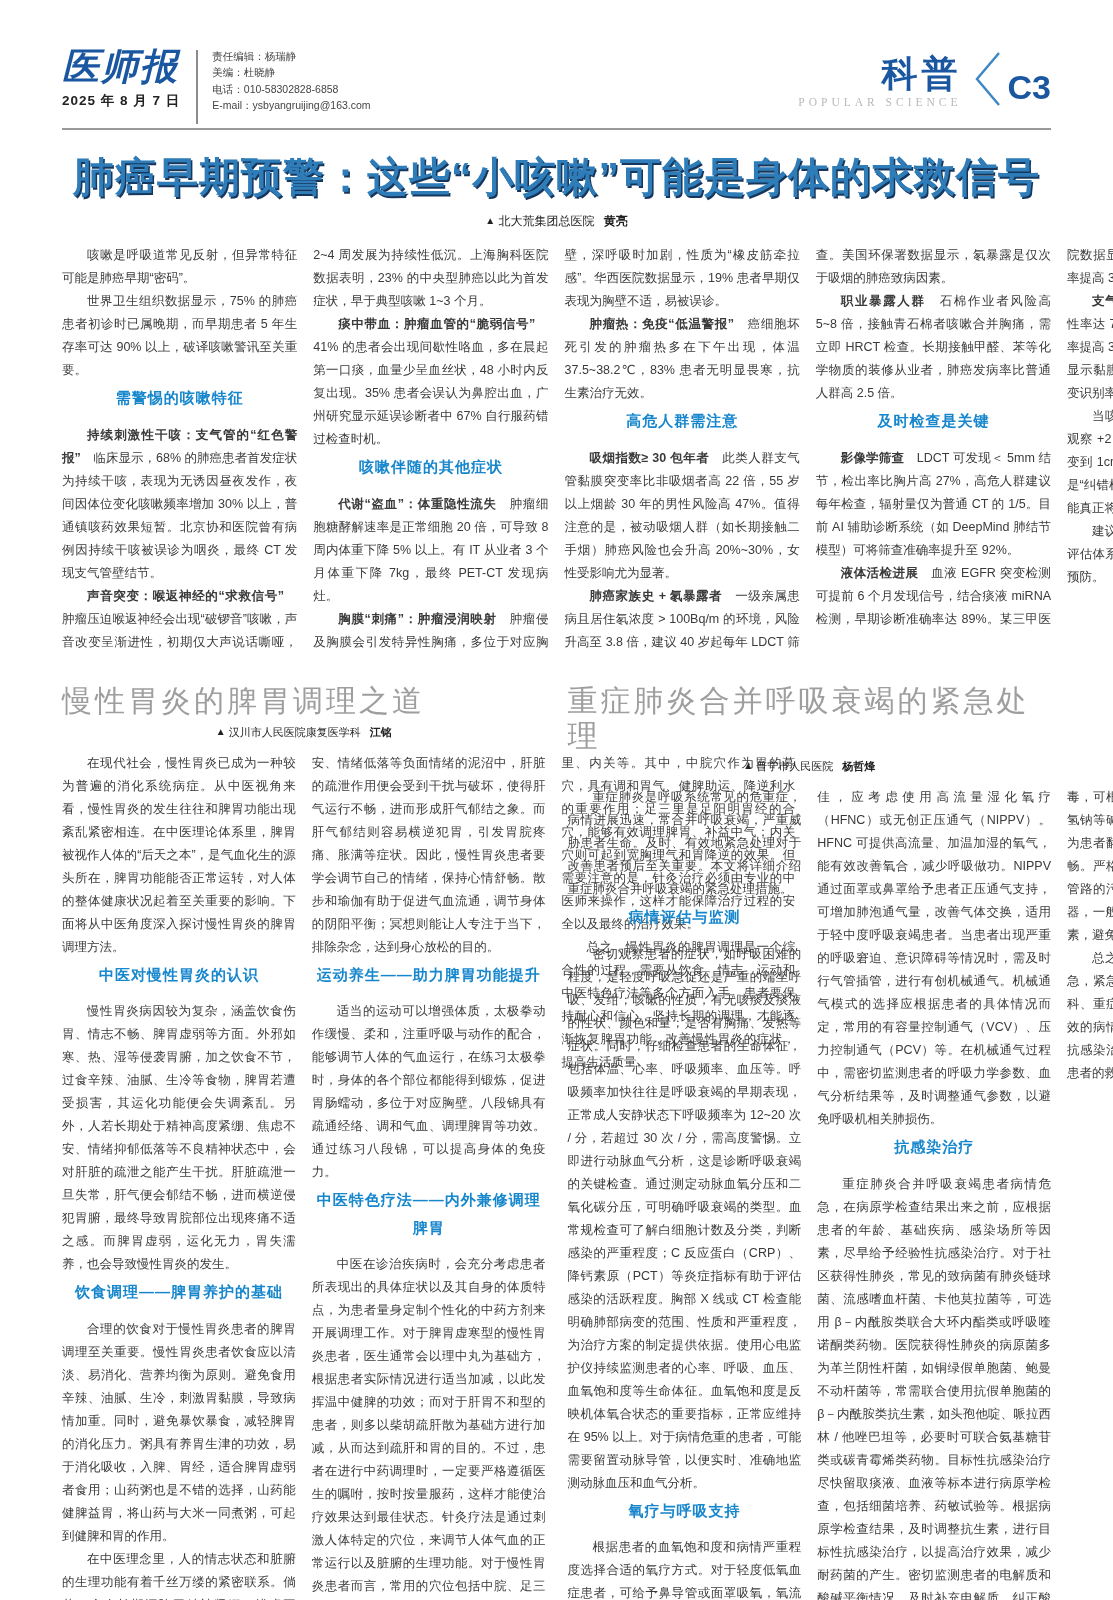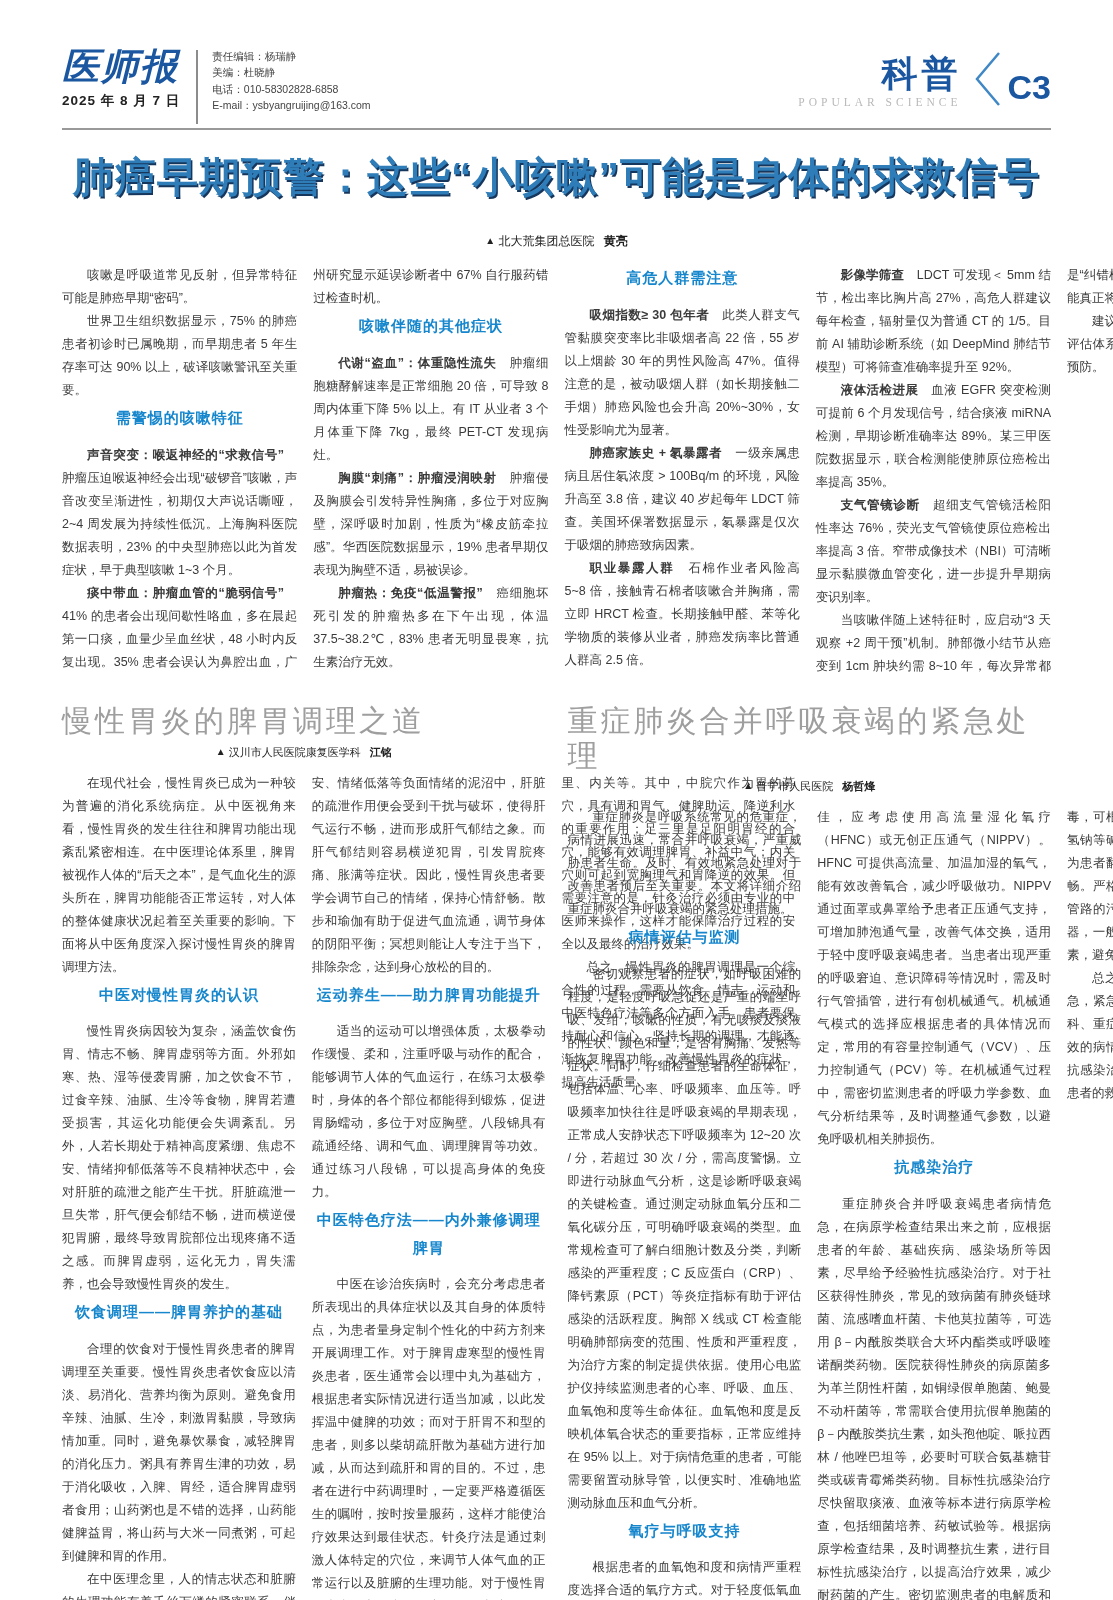--- a/index.html
+++ b/index.html
@@ -43,21 +43,21 @@
 
   
   .main-headline{
     text-align:center;margin-top:20px;
     font-size:41px;font-weight:bold;letter-spacing:1px;
     color:var(--headline_blue);
     text-shadow:1.5px 1.5px 0 var(--headline_shadow);
     font-family:"Liberation Sans","DejaVu Sans",sans-serif;
   }
   .byline{
-    text-align:center;font-size:12px;color:#222;margin-top:28px;
+    text-align:center;font-size:12px;color:#222;margin-top:8px;
   }
   .byline .marker{font-size:10px;position:relative;top:-1px;}
   .byline .author{font-weight:bold;margin-left:6px;}
 
   .cols{text-align:justify;font-size:12.5px;line-height:1.84;color:var(--body_text);}
   .cols-4{margin-top:14px;height:424px;column-count:4;column-gap:16px;column-fill:auto;}
   .cols-2{margin-top:12px;height:868px;column-count:2;column-gap:16px;column-fill:auto;}
   .para{text-indent:2em;margin:0;}
   .para .lead{font-weight:bold;}
   .subhead{
@@ -110,30 +110,32 @@
       <h1 class="main-headline">肺癌早期预警：这些“小咳嗽”可能是身体的求救信号</h1>
       <div class="byline">
         <span class="marker">▲</span>
         <span class="org">北大荒集团总医院</span>
         <span class="author">黄亮</span>
       </div>
       <div class="cols cols-4">
           <p class="para">咳嗽是呼吸道常见反射，但异常特征可能是肺癌早期“密码”。</p>
           <p class="para">世界卫生组织数据显示，75% 的肺癌患者初诊时已属晚期，而早期患者 5 年生存率可达 90% 以上，破译咳嗽警讯至关重要。</p>
           <h3 class="subhead">需警惕的咳嗽特征</h3>
+          <p class="para"><strong class="lead">持续刺激性干咳：支气管的“红色警报”</strong>　临床显示，68% 的肺癌患者首发症状为持续干咳，表现为无诱因昼夜发作，夜间因体位变化咳嗽频率增加 30% 以上，普通镇咳药效果短暂。北京协和医院曾有病例因持续干咳被误诊为咽炎，最终 CT 发现支气管壁结节。</p>
           <p class="para"><strong class="lead">声音突变：喉返神经的“求救信号”</strong>　肿瘤压迫喉返神经会出现“破锣音”咳嗽，声音改变呈渐进性，初期仅大声说话嘶哑，2~4 周发展为持续性低沉。上海胸科医院数据表明，23% 的中央型肺癌以此为首发症状，早于典型咳嗽 1~3 个月。</p>
           <p class="para"><strong class="lead">痰中带血：肿瘤血管的“脆弱信号”</strong>　41% 的患者会出现间歇性咯血，多在晨起第一口痰，血量少呈血丝状，48 小时内反复出现。35% 患者会误认为鼻腔出血，广州研究显示延误诊断者中 67% 自行服药错过检查时机。</p>
           <h3 class="subhead">咳嗽伴随的其他症状</h3>
           <p class="para"><strong class="lead">代谢“盗血”：体重隐性流失</strong>　肿瘤细胞糖酵解速率是正常细胞 20 倍，可导致 8 周内体重下降 5% 以上。有 IT 从业者 3 个月体重下降 7kg，最终 PET-CT 发现病灶。</p>
           <p class="para"><strong class="lead">胸膜“刺痛”：肿瘤浸润映射</strong>　肿瘤侵及胸膜会引发特异性胸痛，多位于对应胸壁，深呼吸时加剧，性质为“橡皮筋牵拉感”。华西医院数据显示，19% 患者早期仅表现为胸壁不适，易被误诊。</p>
           <p class="para"><strong class="lead">肿瘤热：免疫“低温警报”</strong>　癌细胞坏死引发的肿瘤热多在下午出现，体温 37.5~38.2℃，83% 患者无明显畏寒，抗生素治疗无效。</p>
           <h3 class="subhead">高危人群需注意</h3>
           <p class="para"><strong class="lead">吸烟指数≥ 30 包年者</strong>　此类人群支气管黏膜突变率比非吸烟者高 22 倍，55 岁以上烟龄 30 年的男性风险高 47%。值得注意的是，被动吸烟人群（如长期接触二手烟）肺癌风险也会升高 20%~30%，女性受影响尤为显著。</p>
           <p class="para"><strong class="lead">肺癌家族史 + 氡暴露者</strong>　一级亲属患病且居住氡浓度 &gt; 100Bq/m 的环境，风险升高至 3.8 倍，建议 40 岁起每年 LDCT 筛查。美国环保署数据显示，氡暴露是仅次于吸烟的肺癌致病因素。</p>
           <p class="para"><strong class="lead">职业暴露人群</strong>　石棉作业者风险高 5~8 倍，接触青石棉者咳嗽合并胸痛，需立即 HRCT 检查。长期接触甲醛、苯等化学物质的装修从业者，肺癌发病率比普通人群高 2.5 倍。</p>
+          <h3 class="subhead">及时检查是关键</h3>
           <p class="para"><strong class="lead">影像学筛查</strong>　LDCT 可发现＜ 5mm 结节，检出率比胸片高 27%，高危人群建议每年检查，辐射量仅为普通 CT 的 1/5。目前 AI 辅助诊断系统（如 DeepMind 肺结节模型）可将筛查准确率提升至 92%。</p>
           <p class="para"><strong class="lead">液体活检进展</strong>　血液 EGFR 突变检测可提前 6 个月发现信号，结合痰液 miRNA 检测，早期诊断准确率达 89%。某三甲医院数据显示，联合检测能使肺原位癌检出率提高 35%。</p>
           <p class="para"><strong class="lead">支气管镜诊断</strong>　超细支气管镜活检阳性率达 76%，荧光支气管镜使原位癌检出率提高 3 倍。窄带成像技术（NBI）可清晰显示黏膜微血管变化，进一步提升早期病变识别率。</p>
           <p class="para">当咳嗽伴随上述特征时，应启动“3 天观察 +2 周干预”机制。肺部微小结节从癌变到 1cm 肿块约需 8~10 年，每次异常都是“纠错机会”，定期风险评估和肺癌筛查才能真正将诊断窗口有效前移。</p>
           <p class="para">建议 45 岁以上人群纳入年度肺癌风险评估体系，结合 AI 辅助筛查技术实现精准预防。</p>
         </div>
     </section>
 
     <div class="bottom">
       <section class="half">

